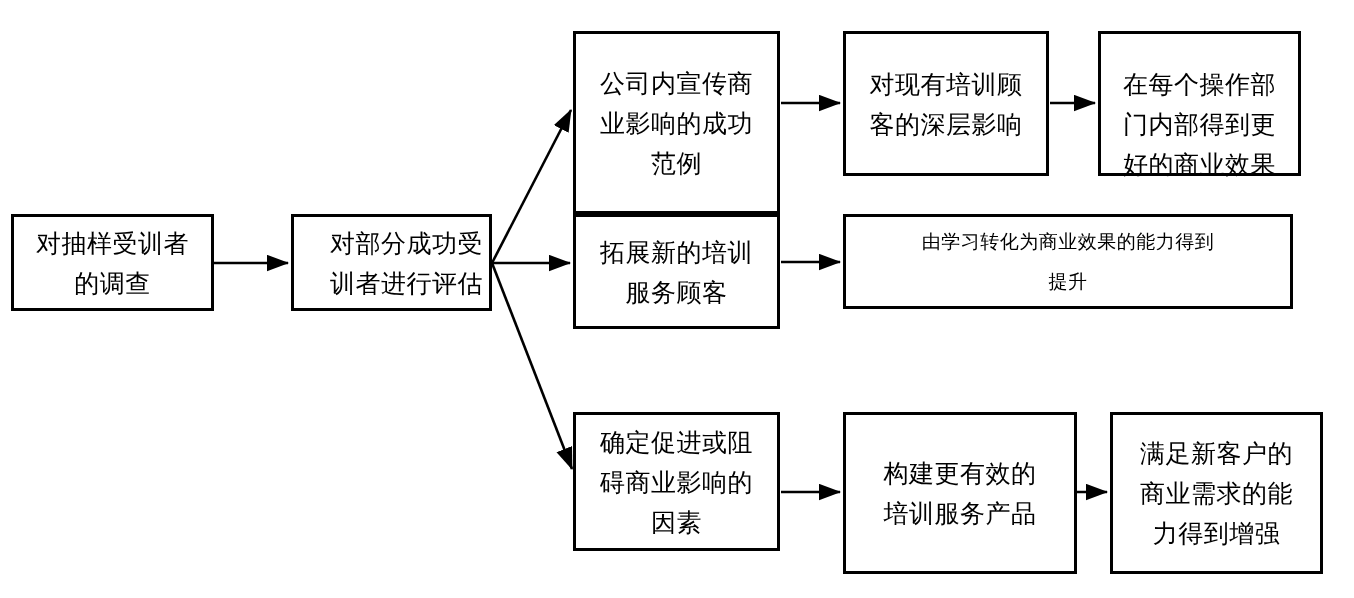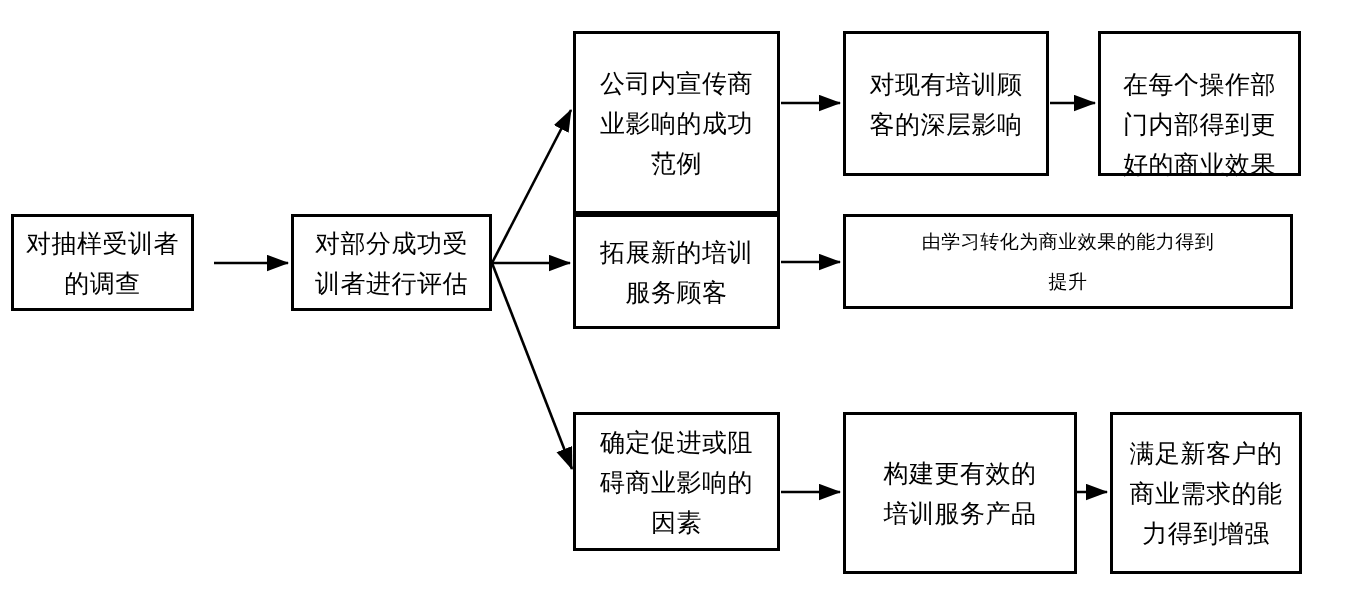--- a/index.html
+++ b/index.html
@@ -65,25 +65,25 @@
         <line x1="492" y1="263" x2="572" y2="469" marker-end="url(#arrowhead)" stroke="#000000"></line>
         <line x1="781" y1="103" x2="840" y2="103" marker-end="url(#arrowhead)" stroke="#000000"></line>
         <line x1="1050" y1="103" x2="1095" y2="103" marker-end="url(#arrowhead)" stroke="#000000"></line>
         <line x1="781" y1="262" x2="840" y2="262" marker-end="url(#arrowhead)" stroke="#000000"></line>
         <line x1="781" y1="492" x2="840" y2="492" marker-end="url(#arrowhead)" stroke="#000000"></line>
         <line x1="1049" y1="492" x2="1107" y2="492" marker-end="url(#arrowhead)" stroke="#000000"></line>
       </g>
   </svg>
 
   <div id="node-group">
-      <div class="node" style="left: 11px; top: 214px; width: 183px; height: 97px; border-color: rgb(0, 0, 0);">
+      <div class="node" style="left: 11px; top: 214px; width: 203px; height: 97px; border-color: rgb(0, 0, 0);">
         <span class="node-label" style="color: rgb(0, 0, 0);">对抽样受训者
 的调查</span>
       </div>
-      <div class="node" style="left: 291px; top: 214px; width: 201px; height: 97px; border-color: rgb(0, 0, 0);">
+      <div class="node" style="left: 291px; top: 214px; width: 201px; height: 97px; border-color: rgb(0, 0, 0); justify-content: flex-end;">
         <span class="node-label" style="color: rgb(0, 0, 0);">对部分成功受
 训者进行评估</span>
       </div>
       <div class="node" style="left: 573px; top: 31px; width: 207px; height: 183px; border-color: rgb(0, 0, 0);">
         <span class="node-label" style="color: rgb(0, 0, 0);">公司内宣传商
 业影响的成功
 范例</span>
       </div>
       <div class="node" style="left: 843px; top: 31px; width: 206px; height: 145px; border-color: rgb(0, 0, 0);">
         <span class="node-label" style="color: rgb(0, 0, 0);">对现有培训顾
@@ -104,20 +104,20 @@
       </div>
       <div class="node" style="left: 573px; top: 412px; width: 207px; height: 139px; border-color: rgb(0, 0, 0);">
         <span class="node-label" style="color: rgb(0, 0, 0);">确定促进或阻
 碍商业影响的
 因素</span>
       </div>
       <div class="node" style="left: 843px; top: 412px; width: 234px; height: 162px; border-color: rgb(0, 0, 0);">
         <span class="node-label" style="color: rgb(0, 0, 0);">构建更有效的
 培训服务产品</span>
       </div>
-      <div class="node" style="left: 1110px; top: 412px; width: 192px; height: 162px; border-color: rgb(0, 0, 0);">
+      <div class="node" style="left: 1110px; top: 412px; width: 213px; height: 162px; border-color: rgb(0, 0, 0);">
         <span class="node-label" style="color: rgb(0, 0, 0);">满足新客户的
 商业需求的能
 力得到增强</span>
       </div>
     </div>
 
 </div>
 
 </body></html>

